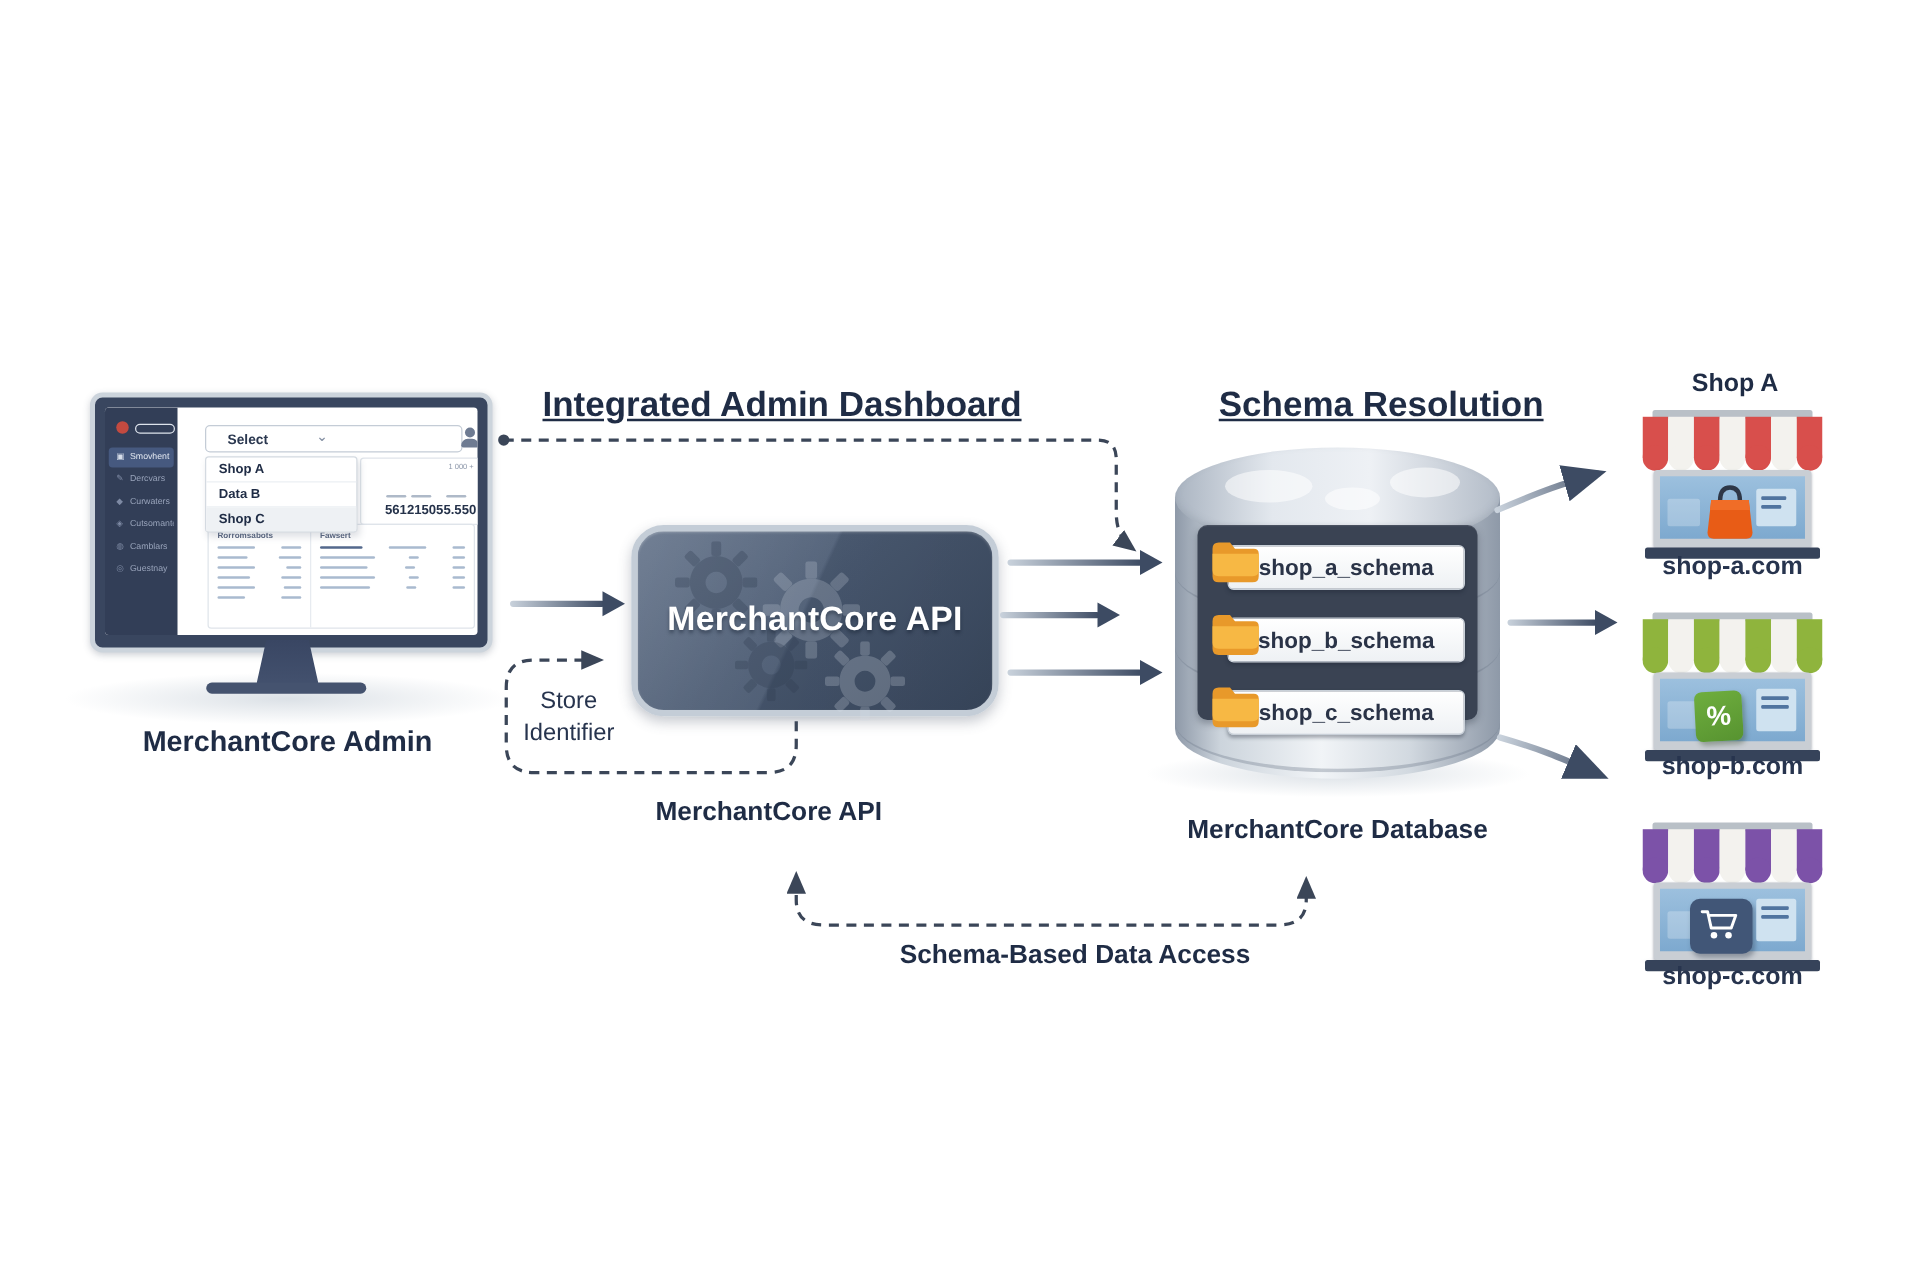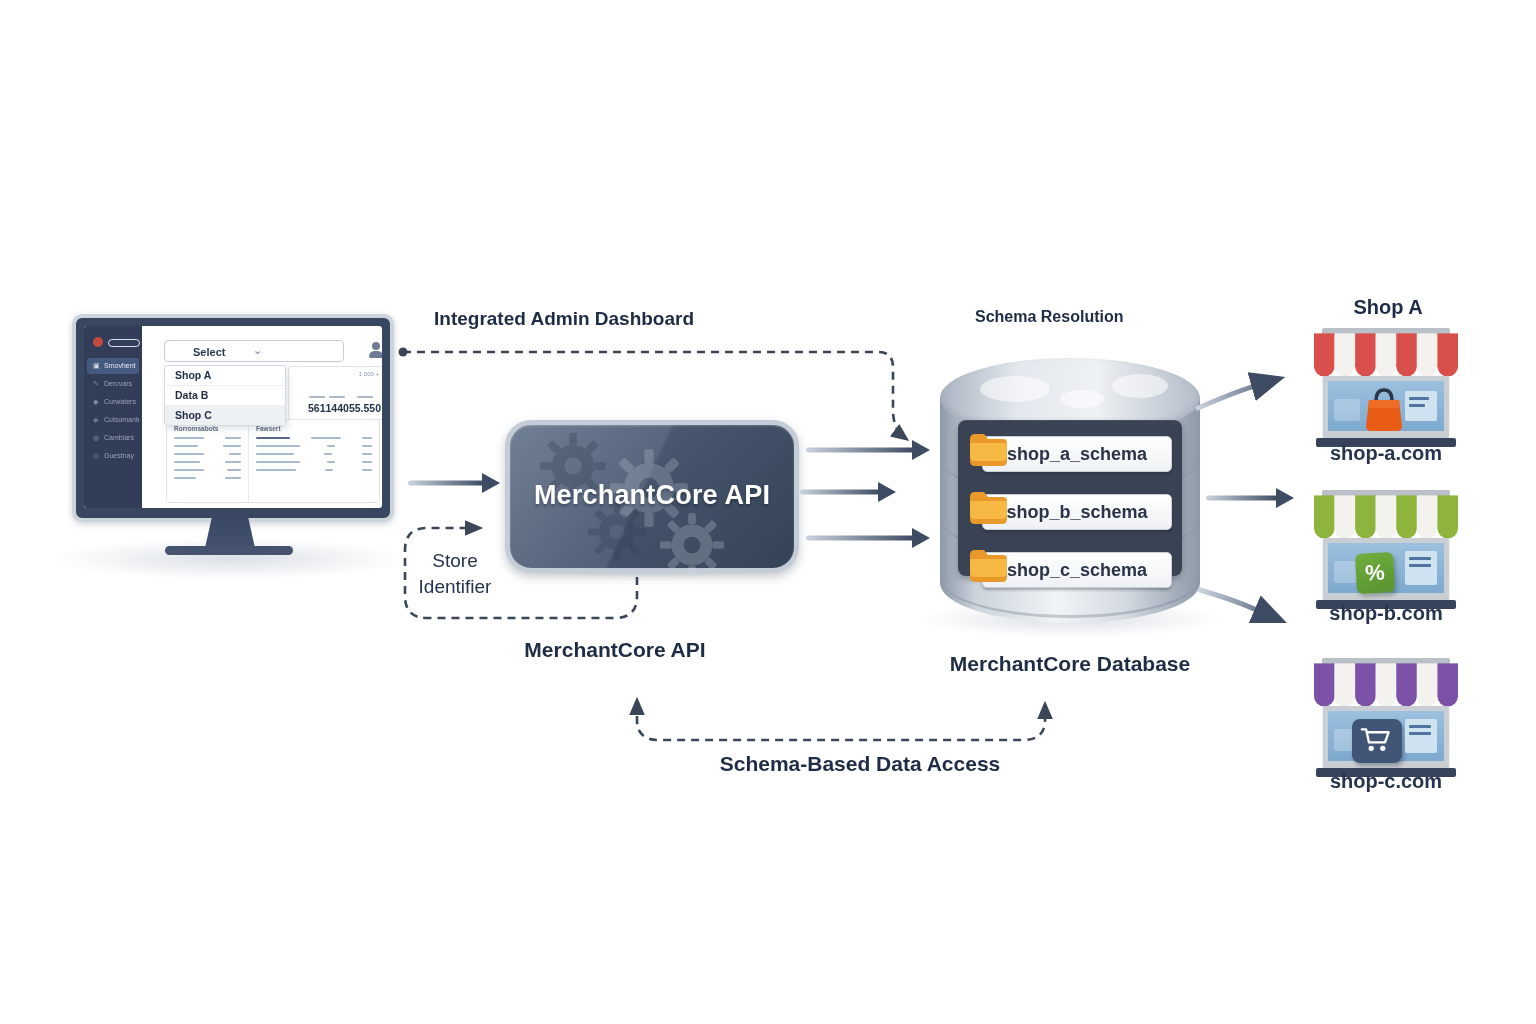--- a/index.html
+++ b/index.html
@@ -16,22 +16,22 @@
   .screen{position:absolute;left:8px;top:8px;right:8px;bottom:10px;background:#ffffff;border-radius:3px;overflow:hidden;}
   .sidebar{position:absolute;left:0;top:0;width:58px;bottom:0;background:#323e57;}
   .logo-dot{position:absolute;left:9px;top:11px;width:10px;height:10px;border-radius:50%;background:#c34a40;}
   .logo-pill{position:absolute;left:24px;top:13px;width:30px;height:6px;border:1.5px solid #dde3ec;border-radius:4px;}
   .nav-item{position:relative;margin:2px 3px;height:16px;line-height:16px;border-radius:3px;
             font-size:7px;color:#98a3ba;padding-left:6px;white-space:nowrap;overflow:hidden;}
   .nav-item.active{background:#46597f;color:#e4e9f2;}
   .nav-ico{display:inline-block;width:8px;font-size:7px;color:#7e8aa4;margin-right:3px;}
   .nav-item.active .nav-ico{color:#d7deea;}
   .nav-list{position:absolute;top:30px;left:0;right:0;}
-  .selectbox{position:absolute;left:80px;top:14px;width:180px;height:22px;background:#fff;border:1.5px solid #c4ccd6;
-             border-radius:4px;font-size:11px;font-weight:600;color:#2b3850;line-height:22px;padding-left:28px;box-sizing:border-box;}
+  .selectbox{position:absolute;left:80px;top:14px;width:206px;height:22px;background:#fff;border:1.5px solid #c4ccd6;
+             border-radius:4px;font-size:11px;font-weight:600;color:#2b3850;line-height:22px;padding-left:17px;box-sizing:border-box;}
   .selectbox .chev{position:absolute;left:88px;top:-2px;color:#8b96a8;font-size:11px;}
   .user-ico{position:absolute;left:284px;top:15px;width:16px;height:20px;}
   .user-ico .head{position:absolute;left:4px;top:1px;width:8px;height:8px;border-radius:50%;background:#6e7b92;}
   .user-ico .body{position:absolute;left:1px;top:10px;width:14px;height:7px;border-radius:6px 6px 2px 2px;background:#6e7b92;}
   .dropdown{position:absolute;left:80px;top:39px;width:120px;background:#fff;border:1px solid #d4dae1;
             border-radius:3px;box-shadow:2px 3px 6px rgba(80,90,110,.18);z-index:3;}
   .dd-row{height:19px;line-height:19px;padding-left:10px;font-size:10.5px;font-weight:600;color:#1f2c45;border-bottom:1px solid #eceff3;}
   .dd-row:last-child{border-bottom:none;background:#eef1f4;}
   .stats-card{position:absolute;left:204px;top:40px;width:94px;height:52px;background:#fff;border:1px solid #dfe4ea;border-radius:3px;}
   .stats-note{position:absolute;right:4px;top:4px;font-size:6px;color:#8a95a8;}
@@ -139,21 +139,21 @@
 
       <div class="stats-card">
         <div class="stats-note">1 000 +</div>
         <div class="stat-cols">
           <div class="stat">
               <div class="bar"></div>
               <div class="val">561</div>
             </div>
           <div class="stat">
               <div class="bar"></div>
-              <div class="val">1440</div>
+              <div class="val">2150</div>
             </div>
           <div class="stat">
               <div class="bar"></div>
               <div class="val">55.550</div>
             </div>
         </div>
       </div>
 
       <div class="dropdown">
         <div class="dd-row">Shop A</div>
@@ -219,23 +219,24 @@
                 <i class="ph" style="width:8px"></i>
                 <i class="ph" style="width:10px"></i>
               </div>
           </div>
         </div>
       </div>
     </div>
   </div>
   <div class="abs stand-neck"></div>
   <div class="abs stand-base"></div>
-
-  <div class="lbl" style="left:434px;top:308px;font-size:19px;font-weight:700;">Integrated Admin Dashboard</div>
-  <div class="lbl" style="left:975px;top:308px;font-size:16px;font-weight:700;">Schema Resolution</div>
+  <div class="lbl cap" style="left:80px;top:580px;width:300px;text-align:center;font-size:23px;">MerchantCore Admin</div>
+
+  <div class="lbl" style="left:434px;top:308px;font-size:28px;font-weight:700;text-decoration:underline;">Integrated Admin Dashboard</div>
+  <div class="lbl" style="left:975px;top:308px;font-size:28px;font-weight:700;text-decoration:underline;">Schema Resolution</div>
 
   <div class="abs api-box">
     <div class="api-gloss"></div>
     <svg class="gear" style="left:30px;top:8px;width:66px;height:66px;" viewBox="0 0 100 100">
       <g fill="#2f3c50">
           <path fill-rule="evenodd" d="M50,18 a32,32 0 1,0 0.01,0 Z M50,37 a13,13 0 1,1 -0.01,0 Z"></path>
       <g>
             <rect x="44" y="0" width="12" height="18" rx="3"></rect>
             <rect x="44" y="82" width="12" height="18" rx="3"></rect>
       <rect x="0" y="44" width="18" height="12" rx="3"></rect>

